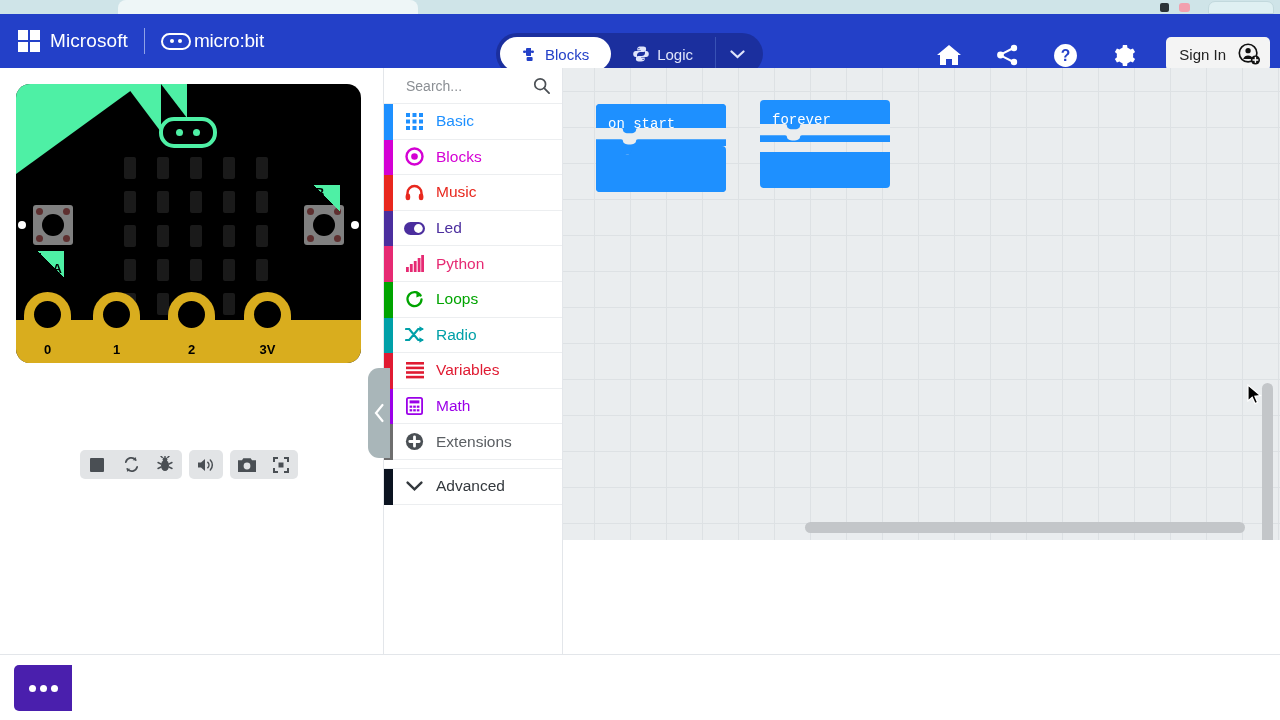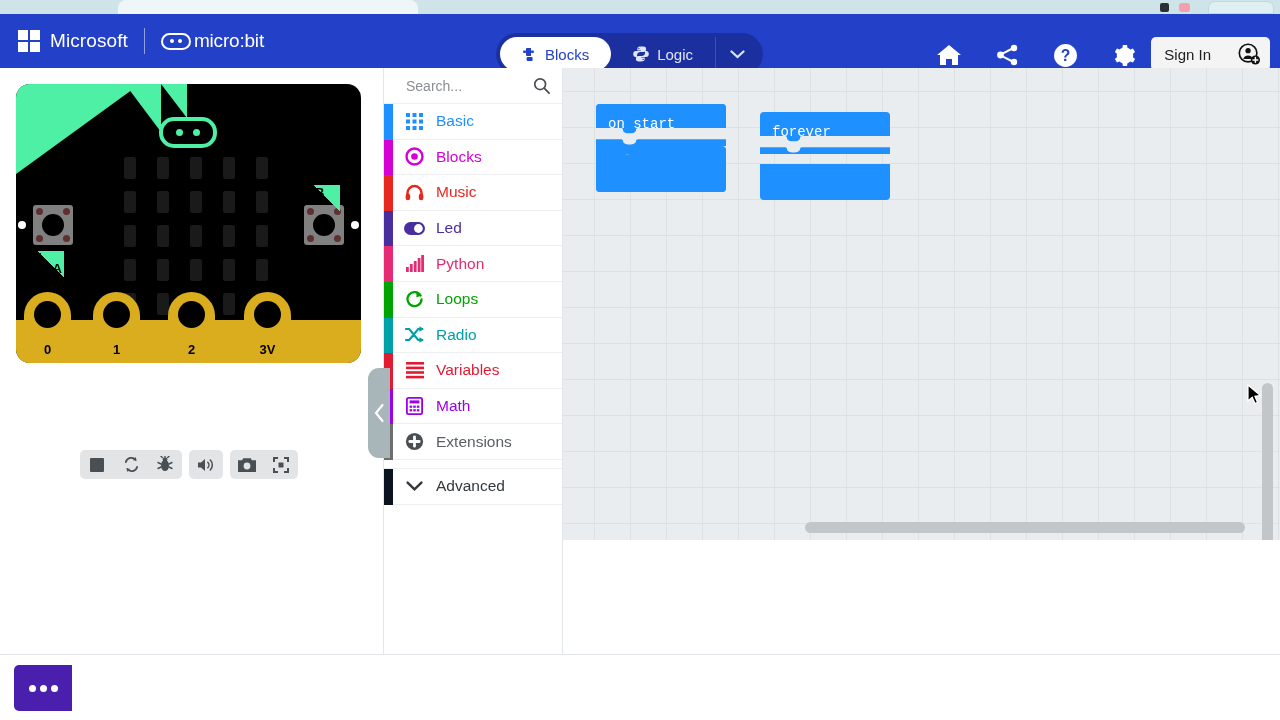--- a/index.html
+++ b/index.html
@@ -82,21 +82,21 @@
     position: absolute; right: 128px; top: 14px; height: 54px;
     display: flex; align-items: center; gap: 0;
   }
   .hdr-icon {
     width: 58px; height: 54px; display: flex; align-items: center;
     justify-content: center; cursor: pointer;
   }
   .signin {
     position: absolute; right: 10px; top: 23px;
     height: 34px; background: #f4f4f4; border-radius: 5px;
-    display: flex; align-items: center; gap: 27px; padding: 0 10px 0 13px;
+    display: flex; align-items: center; gap: 12px; padding: 0 10px 0 13px;
     cursor: pointer;
   }
   .signin span { color: #222; font-size: 15px; }
 
   
   .body-area {
     position: absolute; left: 0; top: 68px; width: 1280px; height: 586px;
     background: #ffffff;
   }
 
@@ -680,21 +680,21 @@
       <svg width="130" height="88" viewBox="0 0 130 88">
         <path fill="#1E90FF" d="M4 0h122a4 4 0 0 1 4 4v34a4 4 0 0 1-4 4H40c-1.4 0-2 1.4-2 3 0 3.4-2.6 5.6-6.5 5.6S25 48.4 25 45c0-1.6-.6-3-2-3H4a4 4 0 0 0-4 4V4a4 4 0 0 1 4-4z"></path>
         <path fill="#1E90FF" d="M0 42h25c1.4 0 2 1.4 2 3 0 3.4 2.6 5.6 4.5 5.6S36 48.4 36 45c0-1.6.6-3 2-3h88a4 4 0 0 1 4 4v38a4 4 0 0 1-4 4H4a4 4 0 0 1-4-4z"></path>
         <path fill="#1E90FF" d="M0 4a4 4 0 0 1 4-4h122a4 4 0 0 1 4 4v38H0z"></path>
         <path fill="#eaedef" d="M0 42h25c1.4 0 2 1.4 2 3 0 3.4 2.6 5.6 6.5 5.6S40 48.4 40 45c0-1.6.6-3 2-3h88v18H42c-1.4 0-2 1.4-2 3 0 3.4-2.6 5.6-6.5 5.6S27 66.4 27 63c0-1.6-.6-3-2-3H0z" transform="translate(0,-2) scale(1,0.62)"></path>
         <path fill="#1E90FF" d="M0 52h130v32a4 4 0 0 1-4 4H4a4 4 0 0 1-4-4z"></path>
       </svg>
       <span class="blk-label">on start</span>
     </div>
 
-    <div class="blk" style="left:197px; top:44px;">
+    <div class="blk" style="left:197px; top:32px;">
       <svg width="130" height="88" viewBox="0 0 130 88">
         <path fill="#1E90FF" d="M0 4a4 4 0 0 1 4-4h122a4 4 0 0 1 4 4v38H0z"></path>
         <path fill="#eaedef" d="M0 42h25c1.4 0 2 1.4 2 3 0 3.4 2.6 5.6 6.5 5.6S40 48.4 40 45c0-1.6.6-3 2-3h88v18H42c-1.4 0-2 1.4-2 3 0 3.4-2.6 5.6-6.5 5.6S27 66.4 27 63c0-1.6-.6-3-2-3H0z" transform="translate(0,-2) scale(1,0.62)"></path>
         <path fill="#1E90FF" d="M0 52h130v32a4 4 0 0 1-4 4H4a4 4 0 0 1-4-4z"></path>
       </svg>
       <span class="blk-label">forever</span>
     </div>
 
     <div class="ws-scroll-h"></div>
     <div class="ws-scroll-v"></div>

